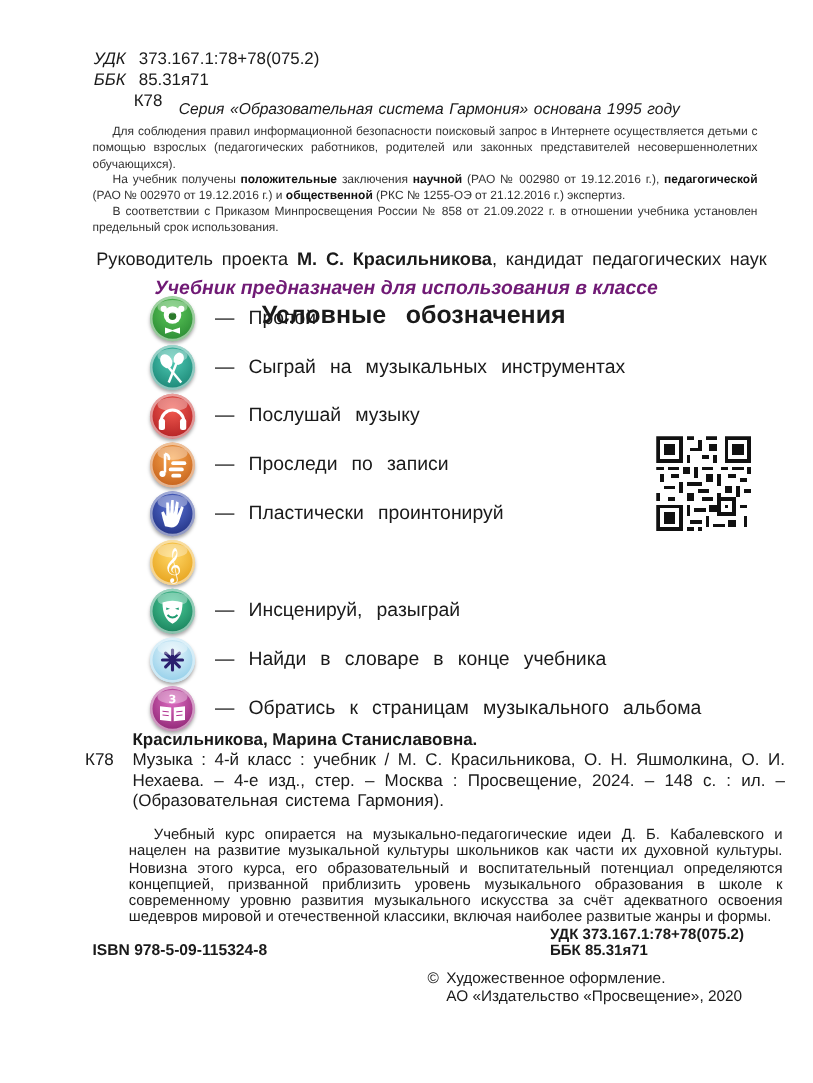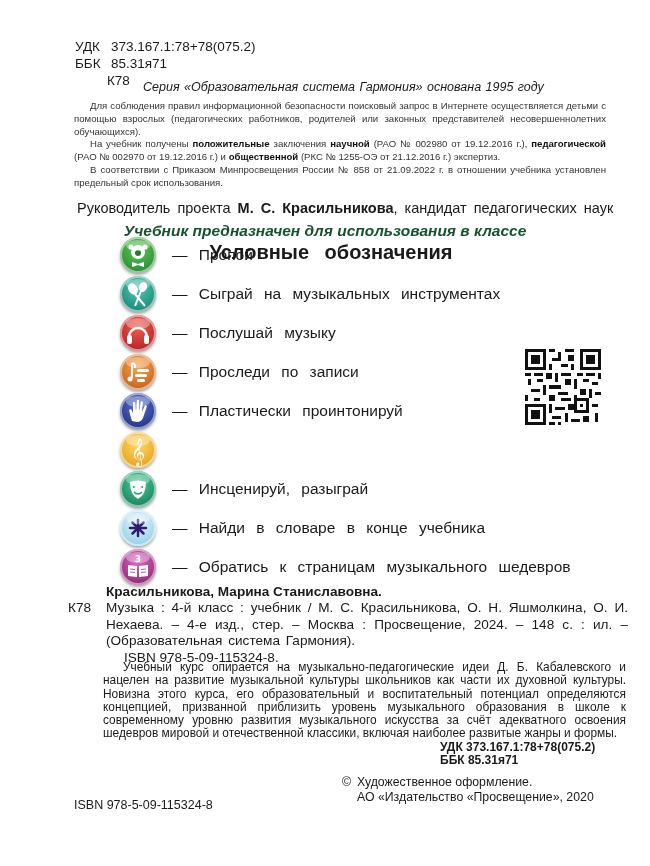--- a/index.html
+++ b/index.html
@@ -1,49 +1,49 @@
 <!DOCTYPE html>
 <html><head>
 <meta charset="utf-8">
 <style>
   html, body { margin: 0; padding: 0; background: #ffffff; }
   body { width: 650px; height: 866px; position: relative; overflow: hidden;
          font-family: "Liberation Sans", "DejaVu Sans", sans-serif; color: #1a1a1a; }
   .abs { position: absolute; }
   .codes { left: 75px; top: 38px; font-size: 13.5px; line-height: 17px; }
   .codes .row { white-space: nowrap; }
-  .codes .lbl { display: inline-block; width: 36px; }
+  .codes .lbl { display: inline-block; width: 36px; font-style: italic; }
   .codes .k78 { padding-left: 32px; }
   .series { left: 143px; top: 80px; font-size: 12.5px; font-style: italic; white-space: nowrap; word-spacing: 1px; }
   .legal { left: 74px; top: 100px; width: 532px; font-size: 9.6px; line-height: 12.8px; text-align: justify; color: #333; }
   .legal p { margin: 0; text-indent: 16px; }
   .legal b { color: #111; margin-top: 24px; }
   .leader { left: 77px; top: 200px; width: 540px; font-size: 14.5px; white-space: nowrap; word-spacing: 3px; }
   .leader b { font-weight: bold; }
-  .pink { left: 0; width: 650px; top: 222px; text-align: center; font-size: 15.5px; font-weight: bold; font-style: italic; color: #14532d; }
+  .pink { left: 0; width: 650px; top: 222px; text-align: center; font-size: 15.5px; font-weight: bold; font-style: italic; color: #701a75; }
   .legend-title { left: 0; width: 650px; top: 241px; text-align: center; font-size: 20px; font-weight: bold; word-spacing: 10px; padding-left: 12px; box-sizing: border-box; }
   .legend { left: 120px; top: 236px; }
   .item { position: absolute; left: 0; height: 38px; width: 470px; display: flex; align-items: center; }
   .icon { width: 36px; height: 36px; border-radius: 50%; position: relative; flex: none;
           box-shadow: 0 2px 3px rgba(0,0,0,0.35), inset 0 0 0 2px rgba(255,255,255,0.5); }
   .icon::after { content: ""; position: absolute; left: 6px; top: 3px; width: 24px; height: 11px;
                  border-radius: 50%; background: rgba(255,255,255,0.35); }
   .icon svg { position: absolute; left: 0; top: 0; width: 36px; height: 36px; }
   .item-text { margin-left: 16px; font-size: 15.5px; word-spacing: 7px; white-space: nowrap; }
   .qr { left: 525px; top: 349px; width: 76px; height: 76px; }
   .biblio { left: 68px; top: 584px; width: 560px; font-size: 13.6px; line-height: 16.4px; }
   .biblio .author { padding-left: 38px; font-weight: bold; }
   .biblio .main { display: flex; }
   .biblio .main .code { width: 38px; flex: none; }
   .biblio .main .txt { text-align: justify; word-spacing: 2px; }
   .biblio .isbn { padding-left: 56px; }
   .abstract { left: 103px; top: 661px; width: 523px; font-size: 11.9px; line-height: 13.3px; text-align: justify; }
   .abstract p { margin: 0; text-indent: 20px; }
   .udc2 { left: 440px; top: 741px; font-size: 12px; font-weight: bold; line-height: 13px; white-space: nowrap; }
-  .isbn2 { left: 74px; top: 798px; font-size: 12.5px; font-weight: normal; white-space: nowrap; }
+  .isbn2 { left: 74px; top: 753px; font-size: 12.5px; font-weight: bold; white-space: nowrap; }
   .copy { left: 342px; top: 775px; font-size: 12.3px; line-height: 15.4px; white-space: nowrap; }
   .copy .sym { display: inline-block; width: 15px; }
   .copy .ind { padding-left: 15px; }
 </style>
 </head>
 <body>
 
 <div class="abs codes">
   <div class="row">
     <span class="lbl">УДК</span><span>373.167.1:78+78(075.2)</span>
@@ -163,21 +163,21 @@
           <path d="M8 16 L17 17 L17 28 L8 27 Z" fill="#fff"></path>
           <path d="M28 16 L19 17 L19 28 L28 27 Z" fill="#fff"></path>
           <g stroke="#b1308f" stroke-width="0.8">
             <line x1="10" y1="20" x2="15" y2="20.5"></line>
             <line x1="10" y1="23" x2="15" y2="23.5"></line>
             <line x1="21" y1="20.5" x2="26" y2="20"></line>
             <line x1="21" y1="23.5" x2="26" y2="23"></line>
           </g>
         </svg>
     </div>
-    <span class="item-text">— Обратись к страницам музыкального шедевров</span>
+    <span class="item-text">— Обратись к страницам музыкального альбома</span>
   </div>
 </div>
 
 <div class="abs qr">
   <svg viewBox="0 0 25 25" width="76" height="76" shape-rendering="crispEdges">
     <rect width="25" height="25" fill="#fff"></rect>
     <g fill="#111">
       <rect x="0" y="0" width="7" height="7"></rect>
         <rect x="1" y="1" width="5" height="5" fill="#fff"></rect>
         <rect x="2" y="2" width="3" height="3"></rect>
@@ -239,21 +239,20 @@
     </g>
   </svg>
 </div>
 
 <div class="abs biblio">
   <div class="author">Красильникова, Марина Станиславовна.</div>
   <div class="main">
     <span class="code">К78</span>
     <span class="txt">Музыка : 4-й класс : учебник / М. С. Красильникова, О. Н. Яшмолкина, О. И. Нехаева. – 4-е изд., стер. – Москва : Просвещение, 2024. – 148 с. : ил. – (Образовательная система Гармония).</span>
   </div>
-  <div class="isbn">ISBN 978-5-09-115324-8.</div>
 </div>
 
 <div class="abs abstract">
   <p>Учебный курс опирается на музыкально-педагогические идеи Д. Б. Кабалевского и нацелен на развитие музыкальной культуры школьников как части их духовной культуры. Новизна этого курса, его образовательный и воспитательный потенциал определяются концепцией, призванной приблизить уровень музыкального образования в школе к современному уровню развития музыкального искусства за счёт адекватного освоения шедевров мировой и отечественной классики, включая наиболее развитые жанры и формы.</p>
 </div>
 
 <div class="abs udc2">
   <div>УДК 373.167.1:78+78(075.2)</div>
   <div>ББК 85.31я71</div>
 </div>

